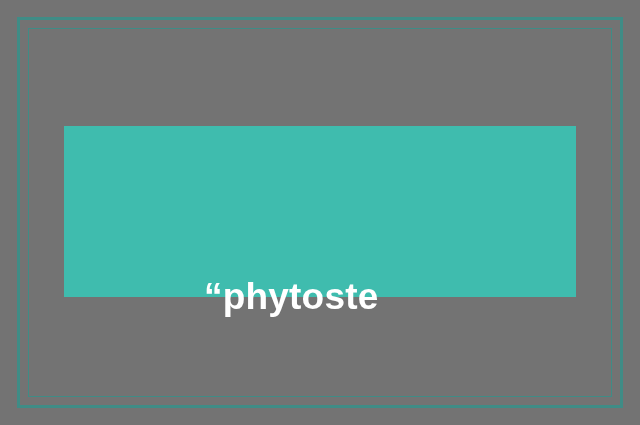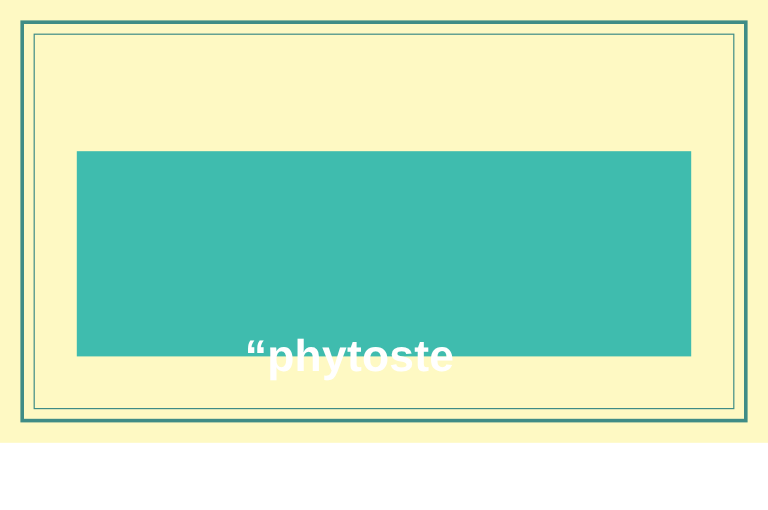--- a/index.html
+++ b/index.html
@@ -11,22 +11,22 @@
     width: 640px;
     height: 425px;
     overflow: hidden;
     font-family: "Liberation Sans", "DejaVu Sans", sans-serif;
   }
 
   
   .canvas {
     position: relative;
     width: 640px;
-    height: 369px;
-    background: #fef9c3;
+    height: 425px;
+    background: #737373;
     box-sizing: border-box;
   }
 
   
   .frame-outer {
     position: absolute;
     left: 17px;
     top: 17px;
     right: 17px;
     bottom: 17px;

